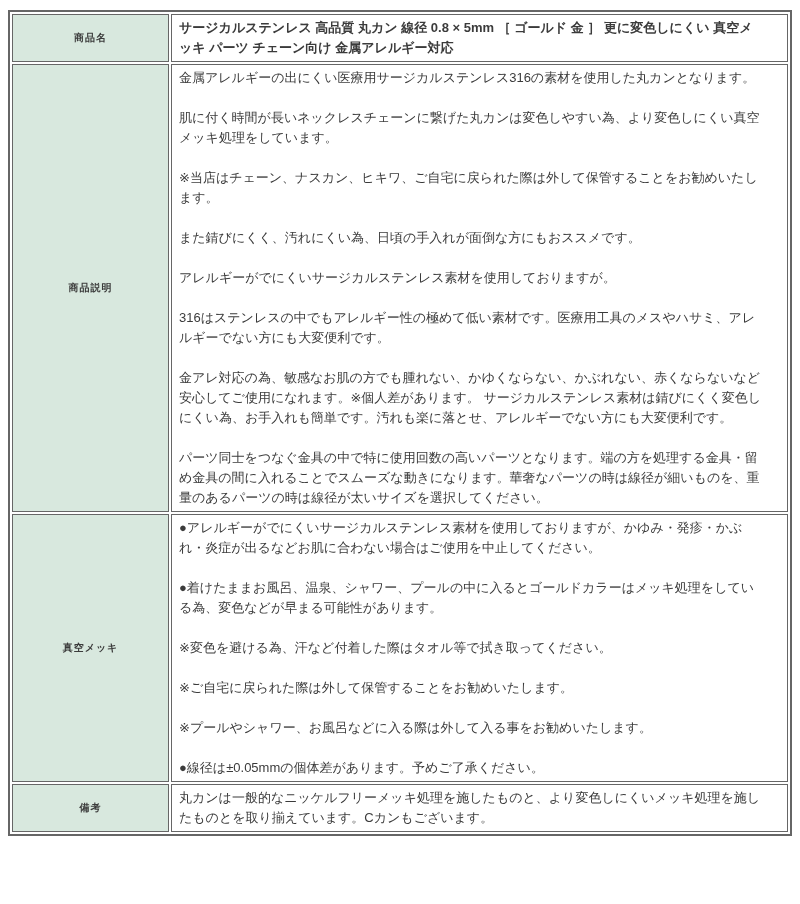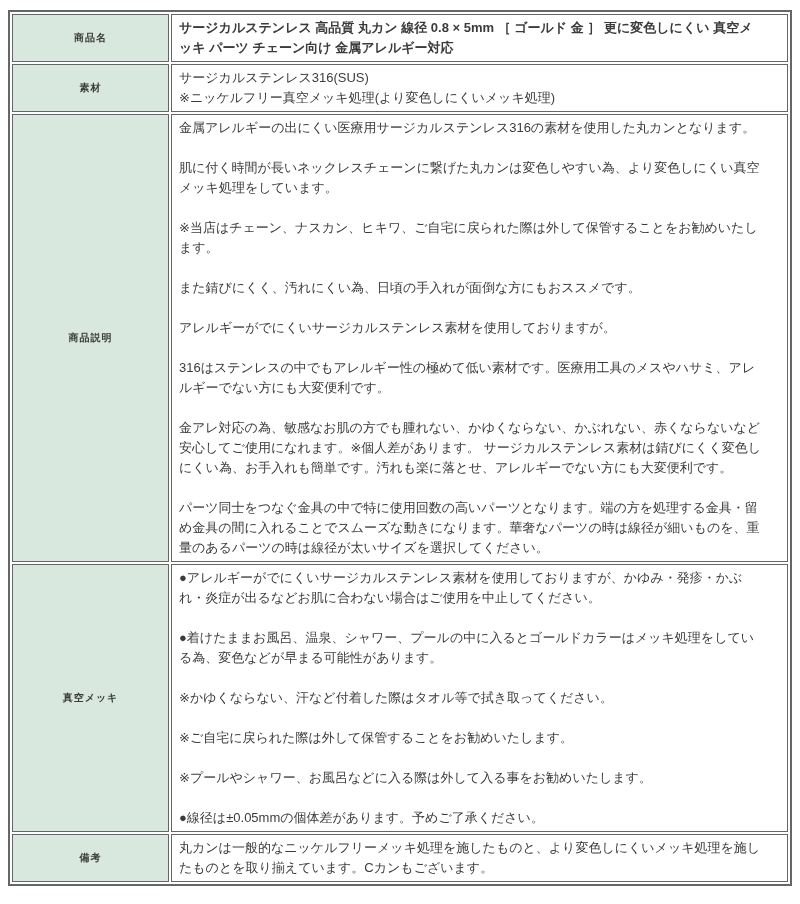--- a/index.html
+++ b/index.html
@@ -64,45 +64,38 @@
 <div class="page">
   <table class="spec">
     <tbody>
         <tr>
           <th>商品名</th>
           <td class="bold">
             <p>サージカルステンレス 高品質 丸カン 線径 0.8 × 5mm ［ ゴールド 金 ］ 更に変色しにくい 真空メッキ パーツ チェーン向け 金属アレルギー対応</p>
           </td>
         </tr>
         <tr>
-          <th>素材</th>
-          <td>
-            <p>サージカルステンレス316(SUS)
-※ニッケルフリー真空メッキ処理(より変色しにくいメッキ処理)</p>
-          </td>
-        </tr>
-        <tr>
           <th>商品説明</th>
           <td>
             <p>金属アレルギーの出にくい医療用サージカルステンレス316の素材を使用した丸カンとなります。</p>
             <p>肌に付く時間が長いネックレスチェーンに繋げた丸カンは変色しやすい為、より変色しにくい真空メッキ処理をしています。</p>
             <p>※当店はチェーン、ナスカン、ヒキワ、ご自宅に戻られた際は外して保管することをお勧めいたします。</p>
             <p>また錆びにくく、汚れにくい為、日頃の手入れが面倒な方にもおススメです。</p>
             <p>アレルギーがでにくいサージカルステンレス素材を使用しておりますが。</p>
             <p>316はステンレスの中でもアレルギー性の極めて低い素材です。医療用工具のメスやハサミ、アレルギーでない方にも大変便利です。</p>
             <p>金アレ対応の為、敏感なお肌の方でも腫れない、かゆくならない、かぶれない、赤くならないなど安心してご使用になれます。※個人差があります。 サージカルステンレス素材は錆びにくく変色しにくい為、お手入れも簡単です。汚れも楽に落とせ、アレルギーでない方にも大変便利です。</p>
             <p>パーツ同士をつなぐ金具の中で特に使用回数の高いパーツとなります。端の方を処理する金具・留め金具の間に入れることでスムーズな動きになります。華奢なパーツの時は線径が細いものを、重量のあるパーツの時は線径が太いサイズを選択してください。</p>
           </td>
         </tr>
         <tr>
           <th>真空メッキ</th>
           <td>
             <p>●アレルギーがでにくいサージカルステンレス素材を使用しておりますが、かゆみ・発疹・かぶれ・炎症が出るなどお肌に合わない場合はご使用を中止してください。</p>
             <p>●着けたままお風呂、温泉、シャワー、プールの中に入るとゴールドカラーはメッキ処理をしている為、変色などが早まる可能性があります。</p>
-            <p>※かゆくならない、汗など付着した際はタオル等で拭き取ってください。</p>
+            <p>※変色を避ける為、汗など付着した際はタオル等で拭き取ってください。</p>
             <p>※ご自宅に戻られた際は外して保管することをお勧めいたします。</p>
             <p>※プールやシャワー、お風呂などに入る際は外して入る事をお勧めいたします。</p>
             <p>●線径は±0.05mmの個体差があります。予めご了承ください。</p>
           </td>
         </tr>
         <tr>
           <th>備考</th>
           <td>
             <p>丸カンは一般的なニッケルフリーメッキ処理を施したものと、より変色しにくいメッキ処理を施したものとを取り揃えています。Cカンもございます。</p>
           </td>

